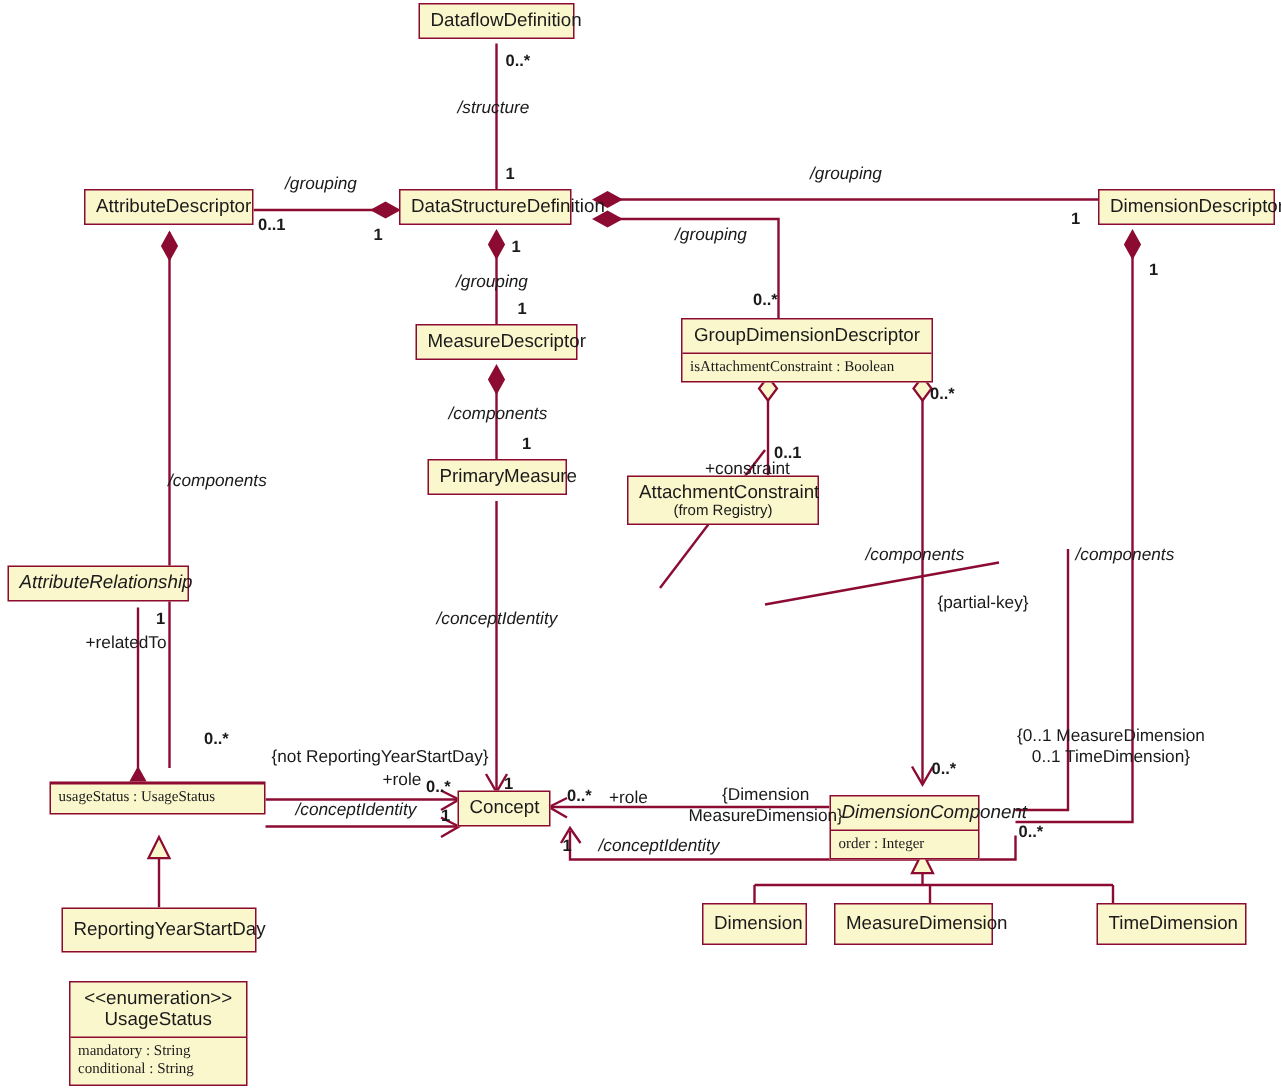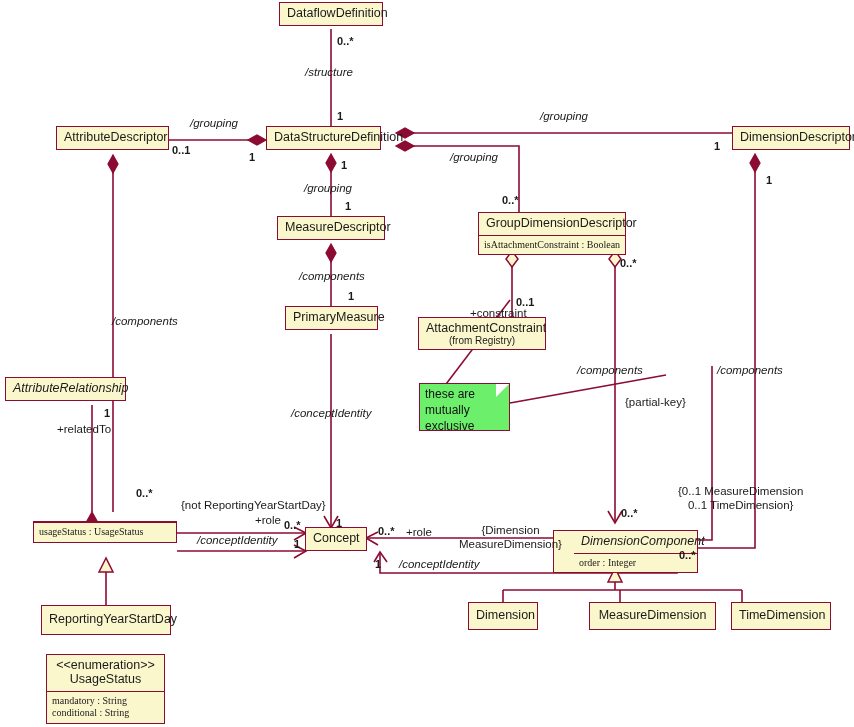--- a/index.html
+++ b/index.html
@@ -232,21 +232,21 @@
   </div>
 
   <div class="uml-class" style="left:732px; top:126px; width:118px;">
     <div class="uml-name">DimensionDescriptor</div>
   </div>
 
   <div class="uml-class" style="left:277px; top:216px; width:108px;">
     <div class="uml-name">MeasureDescriptor</div>
   </div>
 
-  <div class="uml-class" style="left:478px; top:212px; width:148px;">
+  <div class="uml-class" style="left:454px; top:212px; width:168px;">
     <div class="uml-name">GroupDimensionDescriptor</div>
     <div class="uml-compartment">isAttachmentConstraint : Boolean</div>
   </div>
 
   <div class="uml-class" style="left:285px; top:306px; width:93px;">
     <div class="uml-name">PrimaryMeasure</div>
   </div>
 
   <div class="uml-class" style="left:418px; top:317px; width:128px;">
     <div class="uml-name" style="padding-bottom:0;">AttachmentConstraint</div>
@@ -258,54 +258,48 @@
   </div>
 
   <div class="uml-class" style="left:33px; top:521px; width:144px;">
     <div class="uml-compartment">usageStatus : UsageStatus</div>
   </div>
 
   <div class="uml-class" style="left:305px; top:527px; width:62px;">
     <div class="uml-name">Concept</div>
   </div>
 
-  <div class="uml-class" style="left:553px; top:530px; width:145px;padding-left:20px;">
+  <div class="uml-class" style="left:553px; top:530px; width:100px;">
     <div class="uml-name abstract">DimensionComponent</div>
     <div class="uml-compartment">order : Integer</div>
   </div>
 
   <div class="uml-class" style="left:41px; top:605px; width:130px;">
     <div class="uml-name" style="padding-top:7px;padding-bottom:7px;">ReportingYearStartDay</div>
   </div>
 
   <div class="uml-class" style="left:468px; top:602px; width:70px;">
     <div class="uml-name" style="padding-top:6px;padding-bottom:6px;">Dimension</div>
   </div>
 
-  <div class="uml-class" style="left:589px; top:602px; width:127px;">
+  <div class="uml-class" style="left:556px; top:602px; width:106px;">
     <div class="uml-name" style="padding-top:6px;padding-bottom:6px;">MeasureDimension</div>
   </div>
 
   <div class="uml-class" style="left:694px; top:602px; width:100px;margin-left:37px;">
     <div class="uml-name" style="padding-top:6px;padding-bottom:6px;">TimeDimension</div>
   </div>
 
   <div class="uml-class" style="left:46px; top:654px; width:119px;">
     <div class="uml-name" style="padding-bottom:0;">&lt;&lt;enumeration&gt;&gt;</div>
     <div class="uml-name" style="padding-top:0;">UsageStatus</div>
     <div class="uml-compartment" style="padding-bottom:0;">mandatory : String</div>
     <div class="uml-compartment" style="border-top:none;padding-top:0;">conditional : String</div>
   </div>
 
-  <div class="uml-note" style="left:419px; top:383px; width:91px; height:48px;">
-    <span style="white-space:pre-line;">these are
-mutually
-exclusive</span>
-    <span class="note-fold-tri"></span>
-  </div>
 
   <div class="edge-label bold" style="left:337px; top:35px;">0..*</div>
   <div class="edge-label italic" style="left:305px; top:66px;">/structure</div>
   <div class="edge-label bold" style="left:337px; top:110px;">1</div>
   <div class="edge-label italic" style="left:190px; top:117px;">/grouping</div>
   <div class="edge-label bold" style="left:172px; top:144px;">0..1</div>
   <div class="edge-label bold" style="left:249px; top:151px;">1</div>
   <div class="edge-label italic" style="left:540px; top:110px;">/grouping</div>
   <div class="edge-label bold" style="left:714px; top:140px;">1</div>
   <div class="edge-label italic" style="left:450px; top:151px;">/grouping</div>

